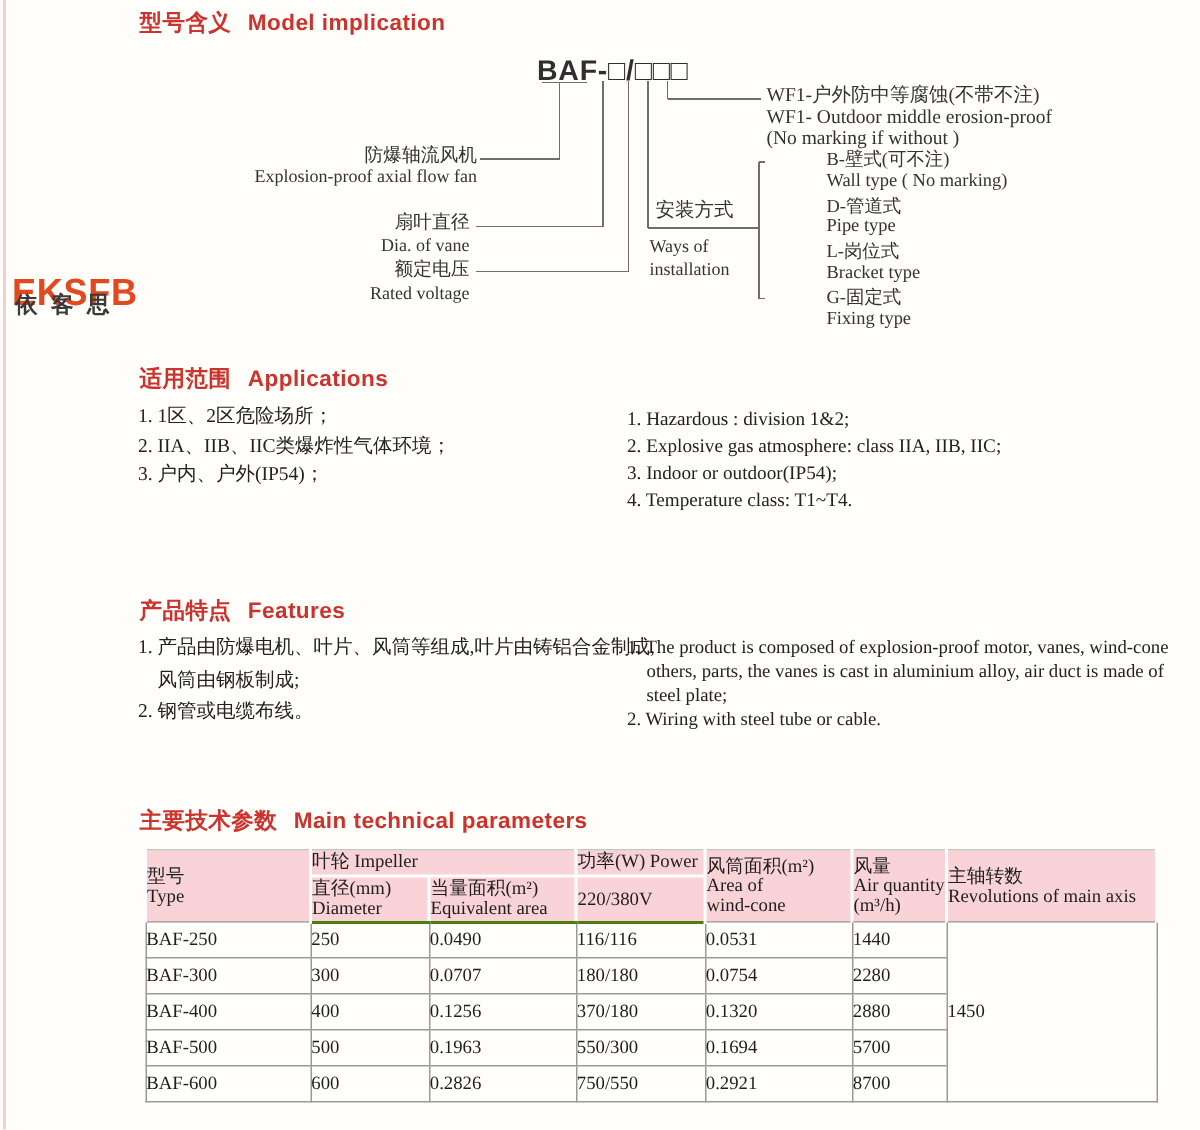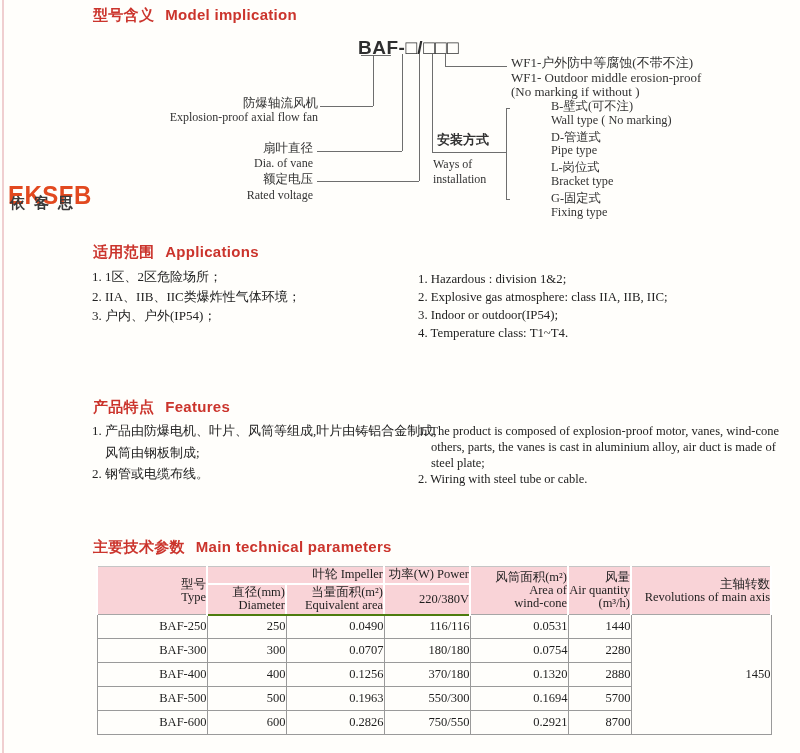--- a/index.html
+++ b/index.html
@@ -32,21 +32,21 @@
   .wf1-block { left:511px; top:56px; line-height:14.6px; font-size:13px; color:#333; }
   .opt { font-size:12.3px; color:#333; line-height:13.8px; margin-bottom:3px;margin-left:40px; }
 
   
   .list-cn { line-height:19.5px; font-size:13px; color:#222; }
   .list-en { line-height:18px; font-size:12.8px; color:#222; }
   .feat { font-size:13px; color:#222; }
   .feat .item { padding-left:13px; text-indent:-13px; }
 
   
-  table.params { position:absolute; left:96px; top:566px; border-collapse:collapse; table-layout:fixed; font-size:12.5px; color:#1e1e1e; text-align:right; }
+  table.params { position:absolute; left:96px; top:566px; border-collapse:collapse; table-layout:fixed; font-size:12.5px; color:#1e1e1e; text-align:left; }
   table.params th { background:#f9d3d7; font-weight:normal; border:2px solid #ffffff; border-top:1px solid #c5c5c5; line-height:13px; padding:1px 0; }
   table.params thead tr.sub th { border-bottom:2px solid #4d7c0f; }
   table.params thead th.deep { border-bottom:1px solid #a6a6a6; }
   table.params tbody td { border:1px solid #9a9a9a; height:24px; }
 </style>
 </head>
 <body>
 
 <div class="abs edge-line"></div>
 
@@ -77,21 +77,21 @@
 
 <div class="abs dg dg-r" style="left:140px;top:96px;width:178px;">防爆轴流风机</div>
 <div class="abs dg dg-r dg-en" style="left:140px;top:110px;width:178px;">Explosion-proof axial flow fan</div>
 
 <div class="abs dg dg-r" style="left:140px;top:141px;width:173px;">扇叶直径</div>
 <div class="abs dg dg-r dg-en" style="left:140px;top:156px;width:173px;">Dia. of vane</div>
 
 <div class="abs dg dg-r" style="left:140px;top:172px;width:173px;">额定电压</div>
 <div class="abs dg dg-r dg-en" style="left:140px;top:188px;width:173px;">Rated voltage</div>
 
-<div class="abs dg" style="left:437px;top:133px;font-size:13px;font-weight:bold;">安装方式</div>
+<div class="abs dg" style="left:437px;top:133px;font-size:13px;">安装方式</div>
 <div class="abs dg dg-en" style="left:433px;top:157px;line-height:15px;">
   <div>Ways of</div>
   <div>installation</div>
 </div>
 
 <div class="abs wf1-block">
   <div>WF1-户外防中等腐蚀(不带不注)</div>
   <div>WF1- Outdoor middle erosion-proof</div>
   <div>(No marking  if without )</div>
 </div>

